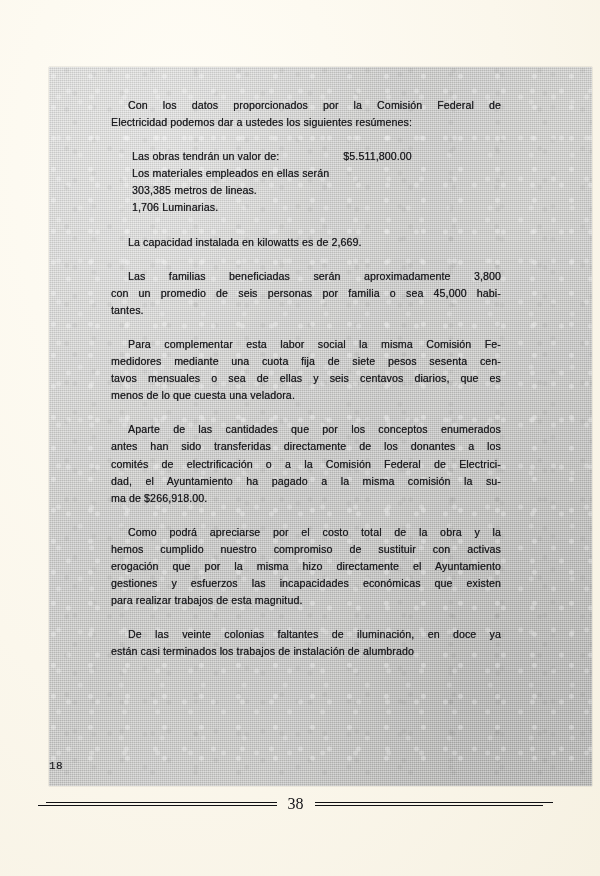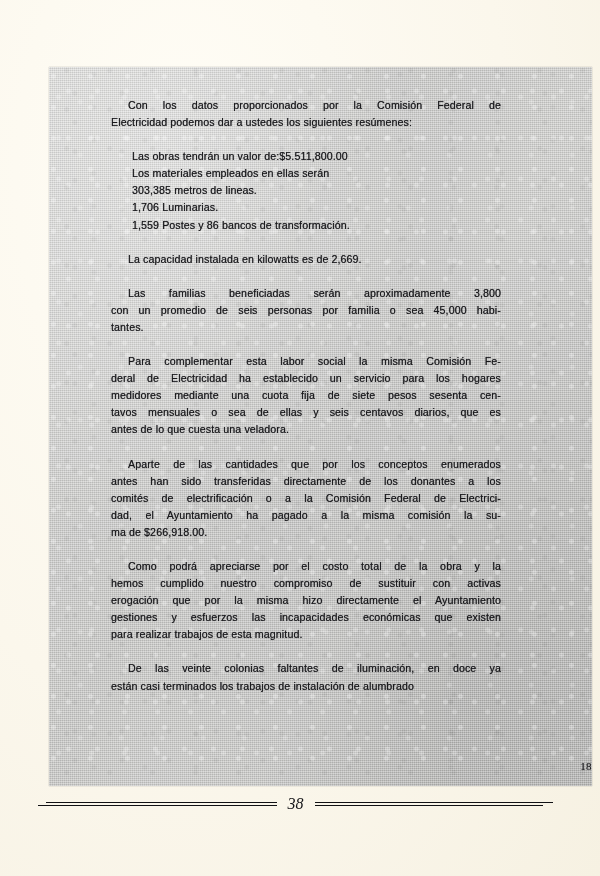--- a/index.html
+++ b/index.html
@@ -92,49 +92,49 @@
   .figure-list {
     margin: 0 0 12px 0;
     padding-left: 21px;
   }
   .figure-list .row {
     display: block;
     white-space: nowrap;
   }
   .figure-list .row .amount {
     display: inline-block;
+    margin-left: 64px;
   }
 
   .blockgap { height: 5px; }
 
   
   #inner-folio {
     position: absolute;
     left: 0;
     right: 0;
     top: 693px;
-    text-align: right;
-    font-family: Liberation Serif, serif;
+    text-align: left;
+    font-family: Liberation Mono, monospace;
     font-size: 11px;
     color: #1b1b1e;
     letter-spacing: .4px;
     text-shadow: 0 0 .7px rgba(40,40,45,.5);
   }
 
   
   #footer-rule {
     position: absolute;
     left: 38px;
     top: 795px;
     width: 515px;
     height: 18px;
     display: flex;
     align-items: center;
     gap: 9px;
-    font-style: italic;
   }
   #footer-rule .rule {
     flex: 1 1 auto;
     height: 4px;
     position: relative;
   }
   #footer-rule .rule::before,
   #footer-rule .rule::after {
     content: "";
     position: absolute;
@@ -171,45 +171,43 @@
         <span class="jline endline">Electricidad podemos dar a ustedes los siguientes resúmenes:</span>
       </p>
 
       <div class="blockgap"></div>
 
       <div class="figure-list">
         <span class="row"><span>Las obras tendrán un valor de:</span><span class="amount">$5.511,800.00</span></span>
         <span class="row"><span>Los materiales empleados en ellas serán</span></span>
         <span class="row"><span>303,385 metros de lineas.</span></span>
         <span class="row"><span>1,706 Luminarias.</span></span>
-        <span class="row"><span>1,559 Postes y 86 bancos de transformación.</span></span>
       </div>
 
       <div class="blockgap"></div>
 
       <p>
         <span class="jline endline indent">La capacidad instalada en kilowatts es de 2,669.</span>
       </p>
 
       <div class="blockgap"></div>
 
       <p>
         <span class="jline indent">Las familias beneficiadas serán aproximadamente 3,800</span>
         <span class="jline">con un promedio de seis personas por familia o sea 45,000 habi-</span>
         <span class="jline endline">tantes.</span>
       </p>
 
       <div class="blockgap"></div>
 
       <p>
         <span class="jline indent">Para complementar esta labor social la misma Comisión Fe-</span>
-        <span class="jline">deral de Electricidad ha establecido un servicio para los hogares</span>
         <span class="jline">medidores mediante una cuota fija de siete pesos sesenta cen-</span>
         <span class="jline">tavos mensuales o sea de ellas y seis centavos diarios, que es</span>
-        <span class="jline endline">antes de lo que cuesta una veladora.</span>
+        <span class="jline endline">menos de lo que cuesta una veladora.</span>
       </p>
 
       <div class="blockgap"></div>
 
       <p>
         <span class="jline indent">Aparte de las cantidades que por los conceptos enumerados</span>
         <span class="jline">antes han sido transferidas directamente de los donantes a los</span>
         <span class="jline">comités de electrificación o a la Comisión Federal de Electrici-</span>
         <span class="jline">dad, el Ayuntamiento ha pagado a la misma comisión la su-</span>
         <span class="jline endline">ma de $266,918.00.</span>

